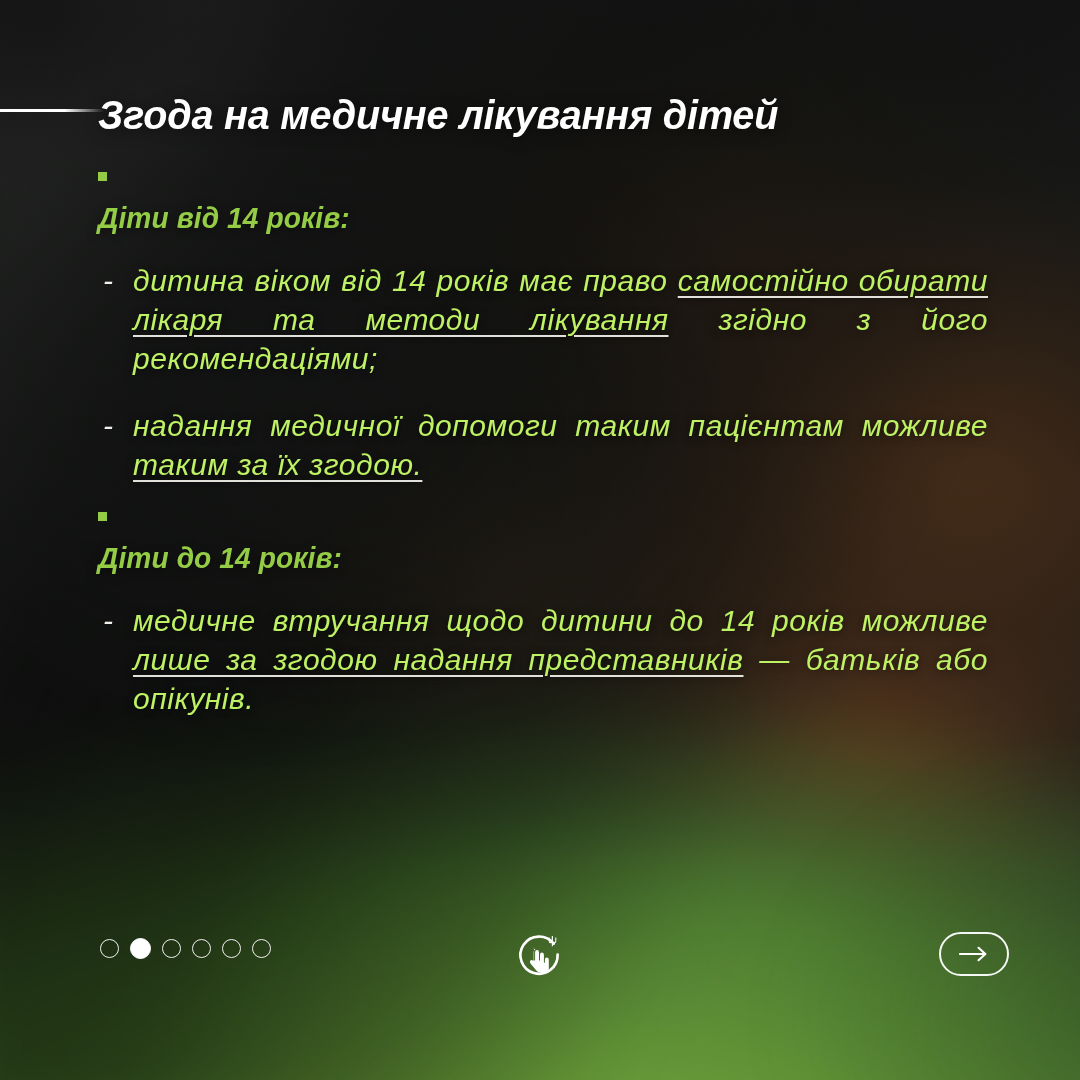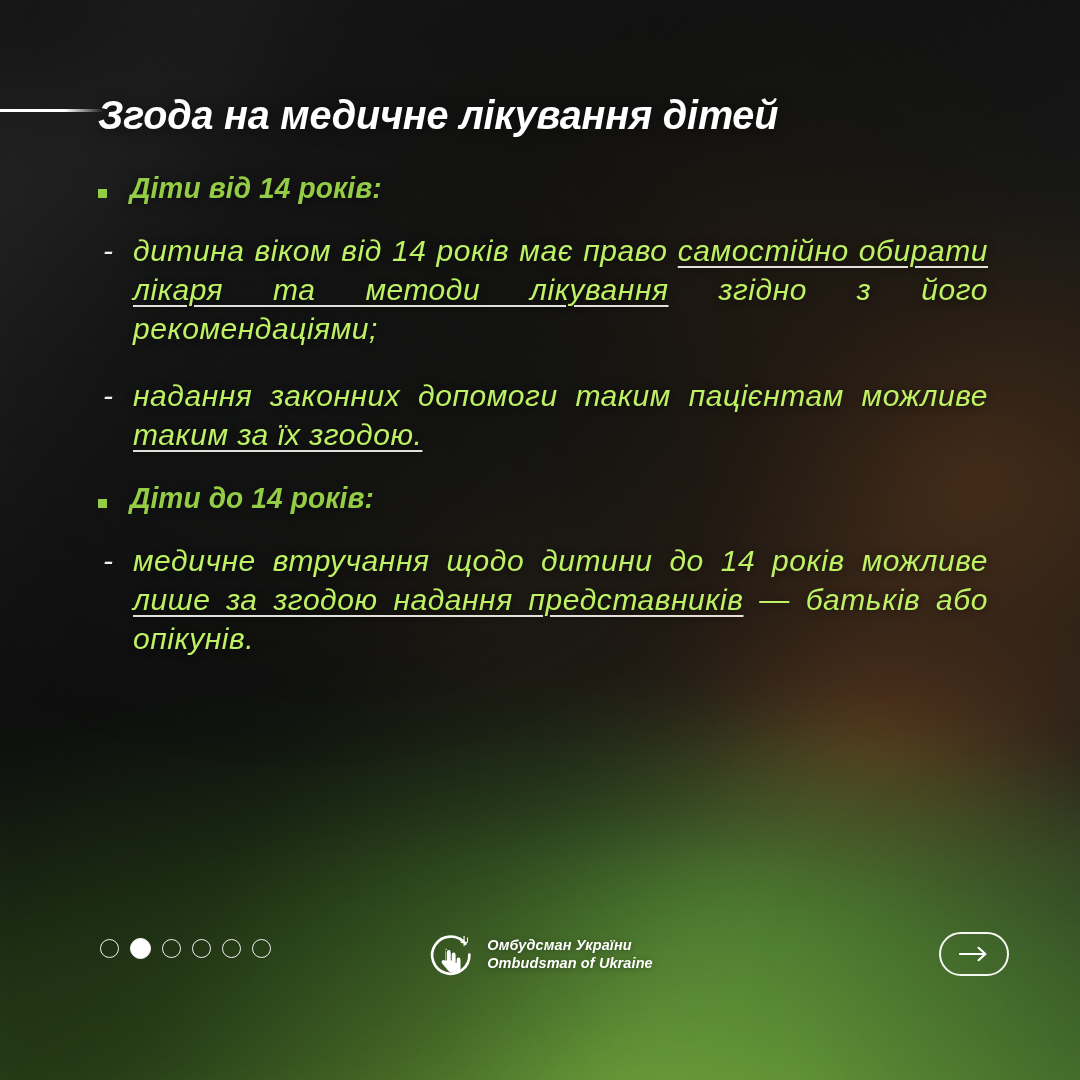--- a/index.html
+++ b/index.html
@@ -100,22 +100,23 @@
   .body-block {
     position:absolute;
     left:98px; top:172px;
     width:890px;
   }
 
   
   .subhead {
     display:flex;
     align-items:baseline;
-    gap:23px;
+    gap:16px;
     margin-bottom:26px;
+    flex-direction:column;
   }
   .subhead.second { margin-top:24px; }
 
   .sq-bullet {
     flex:0 0 auto;
     width:9px; height:9px;
     background:#95cc46;
     margin-bottom:5px;
   }
 
@@ -246,21 +247,21 @@
         <span class="subhead-text">Діти від 14 років:</span>
       </div>
 
       <div class="para">
         <span class="dash">-</span>
         <span class="para-text"><span>дитина віком від 14 років має право </span><u>самостійно обирати лікаря та методи лікування</u><span> згідно з його рекомендаціями;</span></span>
       </div>
 
       <div class="para">
         <span class="dash">-</span>
-        <span class="para-text"><span>надання законних допомоги таким пацієнтам можливе </span><u>таким за їх згодою.</u></span>
+        <span class="para-text"><span>надання медичної допомоги таким пацієнтам можливе </span><u>таким за їх згодою.</u></span>
       </div>
 
       <div class="subhead second">
         <span class="sq-bullet"></span>
         <span class="subhead-text">Діти до 14 років:</span>
       </div>
 
       <div class="para">
         <span class="dash">-</span>
         <span class="para-text"><span>медичне втручання щодо дитини до 14 років можливе </span><u>лише за згодою надання представників</u><span> — батьків або опікунів.</span></span>
@@ -288,24 +289,20 @@
             </g>
             <g fill="#ffffff">
               <path d="M74 12 l2.4 0 l0 10 l-2.4 0 z"></path>
               <path d="M67.6 15.4 l2.1 0 l0 7.2 q0 2.6 2.4 2.6 l0 2.1 q-4.5 0 -4.5 -4.7 z"></path>
               <path d="M81.2 15.4 l2.1 0 l0 7.2 q0 4.7 -4.5 4.7 l0 -2.1 q2.4 0 2.4 -2.6 z"></path>
               <path d="M70.2 24.6 l10.6 0 l0 2.0 l-10.6 0 z"></path>
               <path d="M74.1 26.6 l2.4 0 l0 6.4 l-2.4 0 z"></path>
             </g>
           </svg>
         </span>
-        <span class="logo-text">
-          <div class="logo-line1">Омбудсман України</div>
-          <div class="logo-line2">Ombudsman of Ukraine</div>
-        </span>
       </div>
 
       <div class="next-btn">
         <span>
           <svg width="30" height="16" viewBox="0 0 30 16" aria-hidden="true">
             <path d="M1 8 H26" stroke="#ffffff" stroke-width="2.1" stroke-linecap="round" fill="none"></path>
             <path d="M19.5 1.8 L26.4 8 L19.5 14.2" stroke="#ffffff" stroke-width="2.1" stroke-linecap="round" stroke-linejoin="round" fill="none"></path>
           </svg>
         </span>
       </div>

